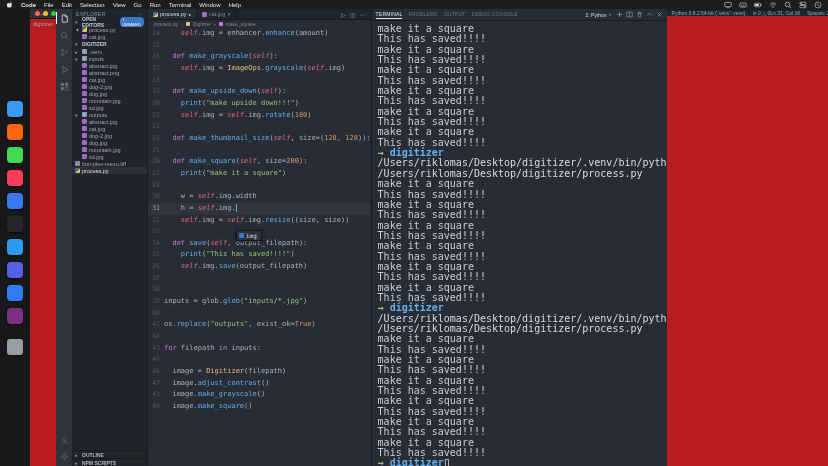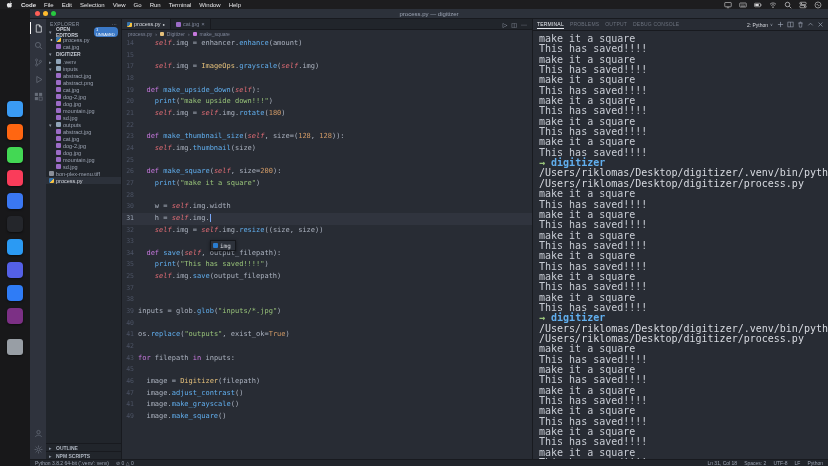--- a/index.html
+++ b/index.html
@@ -13,21 +13,21 @@
   .mb-item{white-space:nowrap}
   .mb-app{font-weight:bold}
   .mb-right{display:flex;gap:7px;align-items:center}
   .mb-ico{width:8px;height:8px;display:inline-flex;color:#d6d6d8}
   .mb-ico svg{width:8px;height:8px}
   
   .dock{position:absolute;top:9px;left:0;width:30px;bottom:0;background:#ululu;background:#18181a;display:flex;flex-direction:column;align-items:center;padding-top:92px;gap:7px;z-index:20}
   .dock-icon{width:16px;height:16px;border-radius:4px;flex:none;box-shadow:0 1px 2px rgba(0,0,0,.5)}
   .dock-trash{margin-top:8px;border-radius:3px;opacity:.9}
   
-  .vscode{position:absolute;top:9px;left:30px;right:0;bottom:0;background:#b91c1c;display:flex;flex-direction:column;z-index:10}
+  .vscode{position:absolute;top:9px;left:30px;right:0;bottom:0;background:#b91c1c;display:flex;flex-direction:row;z-index:10}
   .titlebar{height:10px;background:#2c313a;border-bottom:1px solid #181a1f;display:flex;align-items:center;position:relative;flex:none}
   .lights{display:flex;gap:3px;padding-left:5px;z-index:2}
   .light{width:5px;height:5px;border-radius:50%}
   .l-red{background:#ff5f57}.l-yel{background:#febc2e}.l-grn{background:#28c840}
   .wtitle{position:absolute;left:0;right:0;text-align:center;font-size:6px;color:#9da5b4;line-height:10px}
   .main{flex:1;display:flex;min-height:0}
   
   .activitybar{width:16px;background:#2f333d;display:flex;flex-direction:column;justify-content:space-between;align-items:center;flex:none}
   .act-top,.act-bottom{display:flex;flex-direction:column;align-items:center;width:100%}
   .act-top{padding-top:3px;gap:5px}
@@ -397,20 +397,24 @@
         <div>
             <div class="cl">
               <span class="ln">14</span>
               <span class="ct">    <i class="te">self</i>.img = enhancer.<i class="tf">enhance</i>(amount)</span>
             </div>
             <div class="cl">
               <span class="ln">15</span>
               <span class="ct"></span>
             </div>
             <div class="cl">
+              <span class="ln">16</span>
+              <span class="ct">  <i class="tk">def</i> <i class="tf">make_grayscale</i>(<i class="te">self</i>):</span>
+            </div>
+            <div class="cl">
               <span class="ln">17</span>
               <span class="ct">    <i class="te">self</i>.img = <i class="tc">ImageOps</i>.<i class="tf">grayscale</i>(<i class="te">self</i>.img)</span>
             </div>
             <div class="cl">
               <span class="ln">18</span>
               <span class="ct"></span>
             </div>
             <div class="cl">
               <span class="ln">19</span>
               <span class="ct">  <i class="tk">def</i> <i class="tf">make_upside_down</i>(<i class="te">self</i>):</span>
@@ -423,24 +427,20 @@
               <span class="ln">21</span>
               <span class="ct">    <i class="te">self</i>.img = <i class="te">self</i>.img.<i class="tf">rotate</i>(<i class="tn">180</i>)</span>
             </div>
             <div class="cl">
               <span class="ln">22</span>
               <span class="ct"></span>
             </div>
             <div class="cl">
               <span class="ln">23</span>
               <span class="ct">  <i class="tk">def</i> <i class="tf">make_thumbnail_size</i>(<i class="te">self</i>, size=(<i class="tn">128</i>, <i class="tn">128</i>)):</span>
-            </div>
-            <div class="cl">
-              <span class="ln">24</span>
-              <span class="ct">    <i class="te">self</i>.img.<i class="tf">thumbnail</i>(size)</span>
             </div>
             <div class="cl">
               <span class="ln">25</span>
               <span class="ct"></span>
             </div>
             <div class="cl">
               <span class="ln">26</span>
               <span class="ct">  <i class="tk">def</i> <i class="tf">make_square</i>(<i class="te">self</i>, size=<i class="tn">200</i>):</span>
             </div>
             <div class="cl">

